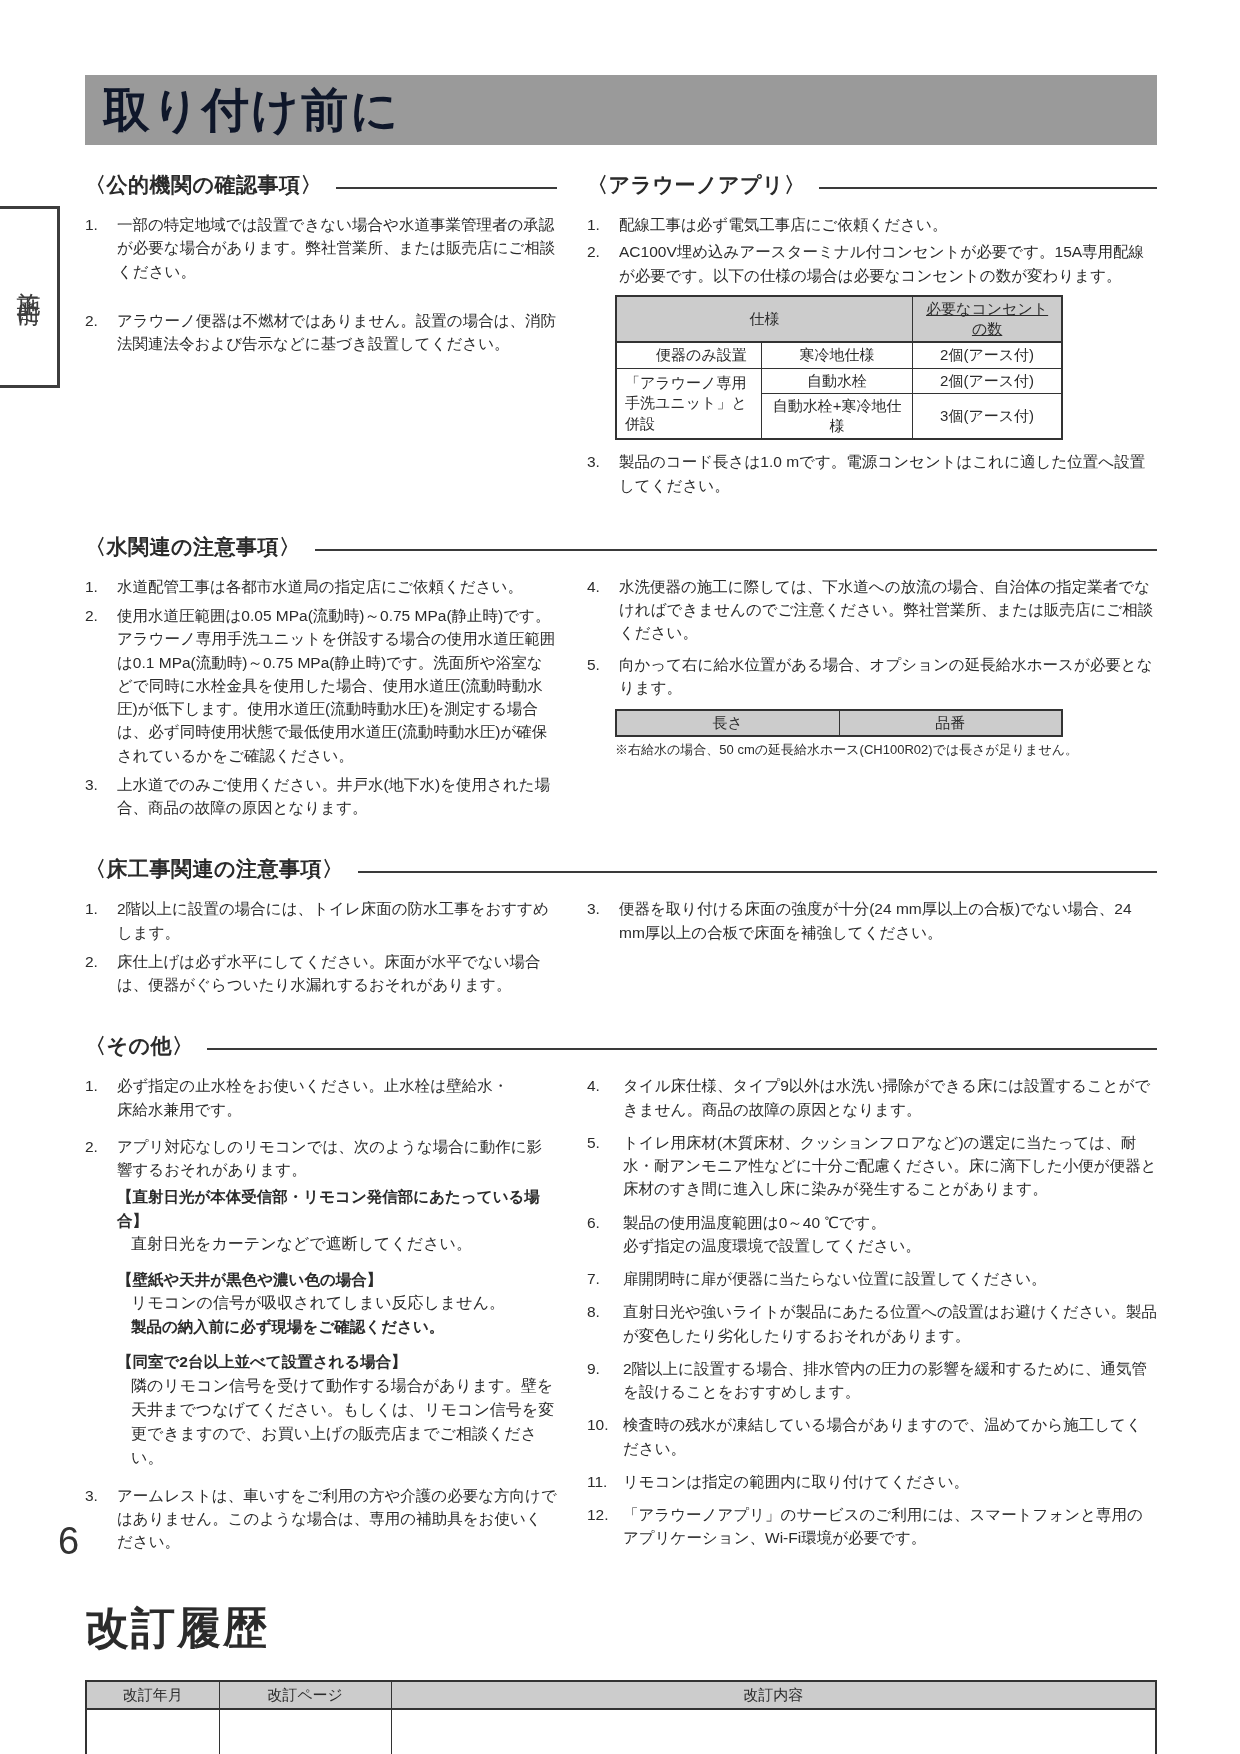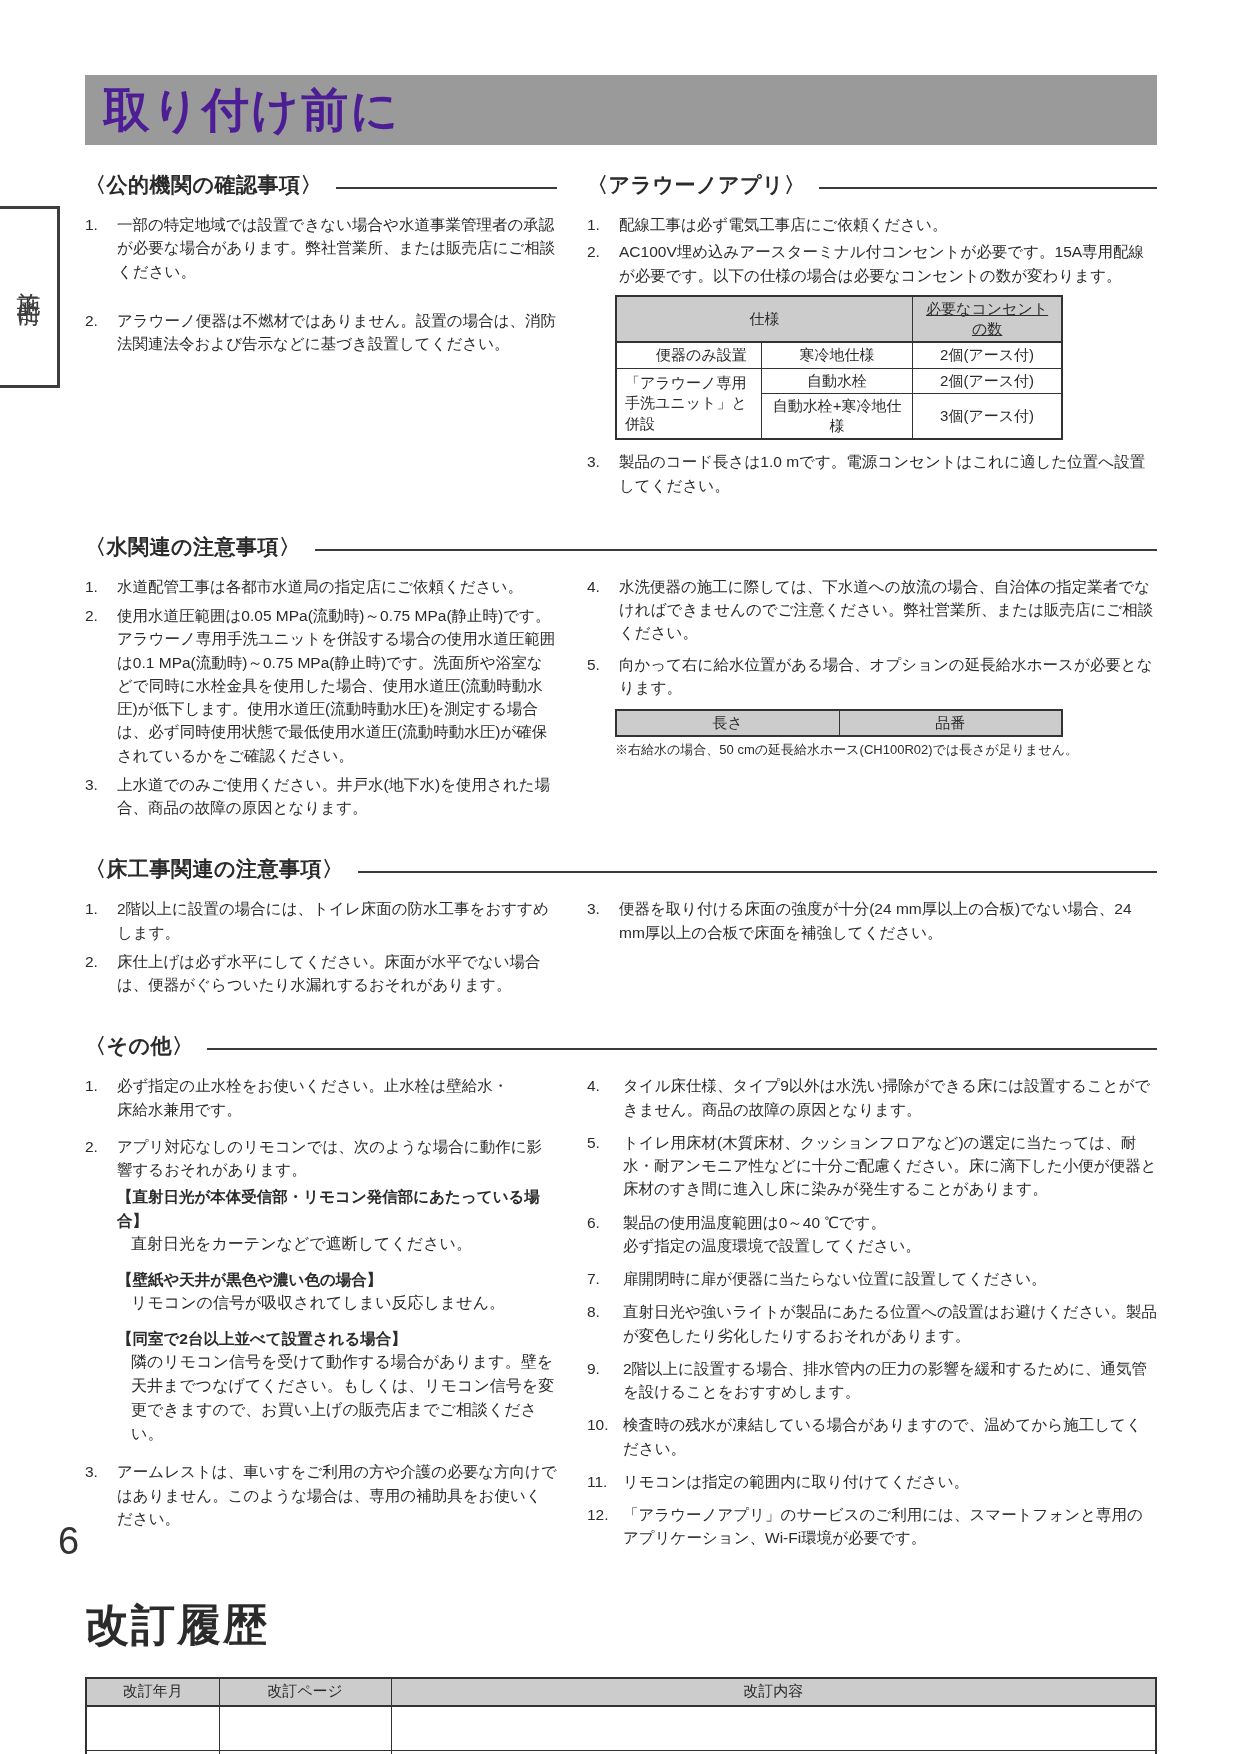--- a/index.html
+++ b/index.html
@@ -15,21 +15,21 @@
     display:flex; align-items:center; justify-content:center;
   }
   .side-tab span {
     writing-mode:vertical-rl; font-size:24px; letter-spacing:5px; color:#3d3d3d;
   }
   .content { position:absolute; left:85px; top:75px; width:1072px; }
   .title-band {
     background:#9a9a9a; height:70px; display:flex; align-items:center;
     padding-left:18px; margin-bottom:26px;
   }
-  .title-band h1 { color:#4c1d95; font-size:47px; font-weight:bold; letter-spacing:2px; }
+  .title-band h1 { color:#0f172a; font-size:47px; font-weight:bold; letter-spacing:2px; }
   .sec-head { display:flex; align-items:center; gap:14px; margin-bottom:14px; }
   .sec-head .label { font-size:21px; font-weight:bold; white-space:nowrap; letter-spacing:0.5px; }
   .sec-head .rule { flex:1; border-top:2px solid #3a3a3a; margin-top:6px; }
   .two-col { display:grid; grid-template-columns:472px 1fr; column-gap:30px; }
   .li { display:flex; margin-bottom:10px; }
   .li .n { flex:none; width:32px; font-size:15.5px; line-height:1.5; }
   .li .t { flex:1; font-size:15.5px; line-height:1.5; white-space:pre-line; }
   .note { font-size:13px; margin-top:4px; margin-left:28px; }
   table { border-collapse:collapse; border:2px solid #333; }
   th, td { border:1px solid #333; font-size:15px; padding:2px 8px; text-align:center; line-height:1.35; }
@@ -208,20 +208,21 @@
             <span class="n">2.</span>
             <span class="t">アプリ対応なしのリモコンでは、次のような場合に動作に影響するおそれがあります。</span>
           </div>
           <div class="case">
             <div class="ct">【直射日光が本体受信部・リモコン発信部にあたっている場合】</div>
             <div class="cb">直射日光をカーテンなどで遮断してください。</div>
           </div>
           <div class="case">
             <div class="ct">【壁紙や天井が黒色や濃い色の場合】</div>
             <div class="cb">リモコンの信号が吸収されてしまい反応しません。</div>
+            <div class="cbold">製品の納入前に必ず現場をご確認ください。</div>
           </div>
           <div class="case">
             <div class="ct">【同室で2台以上並べて設置される場合】</div>
             <div class="cb">隣のリモコン信号を受けて動作する場合があります。壁を天井までつなげてください。もしくは、リモコン信号を変更できますので、お買い上げの販売店までご相談ください。</div>
           </div>
           <div class="li" style="margin-top:14px;">
             <span class="n">3.</span>
             <span class="t">アームレストは、車いすをご利用の方や介護の必要な方向けではありません。このような場合は、専用の補助具をお使いください。</span>
           </div>
         </div>

